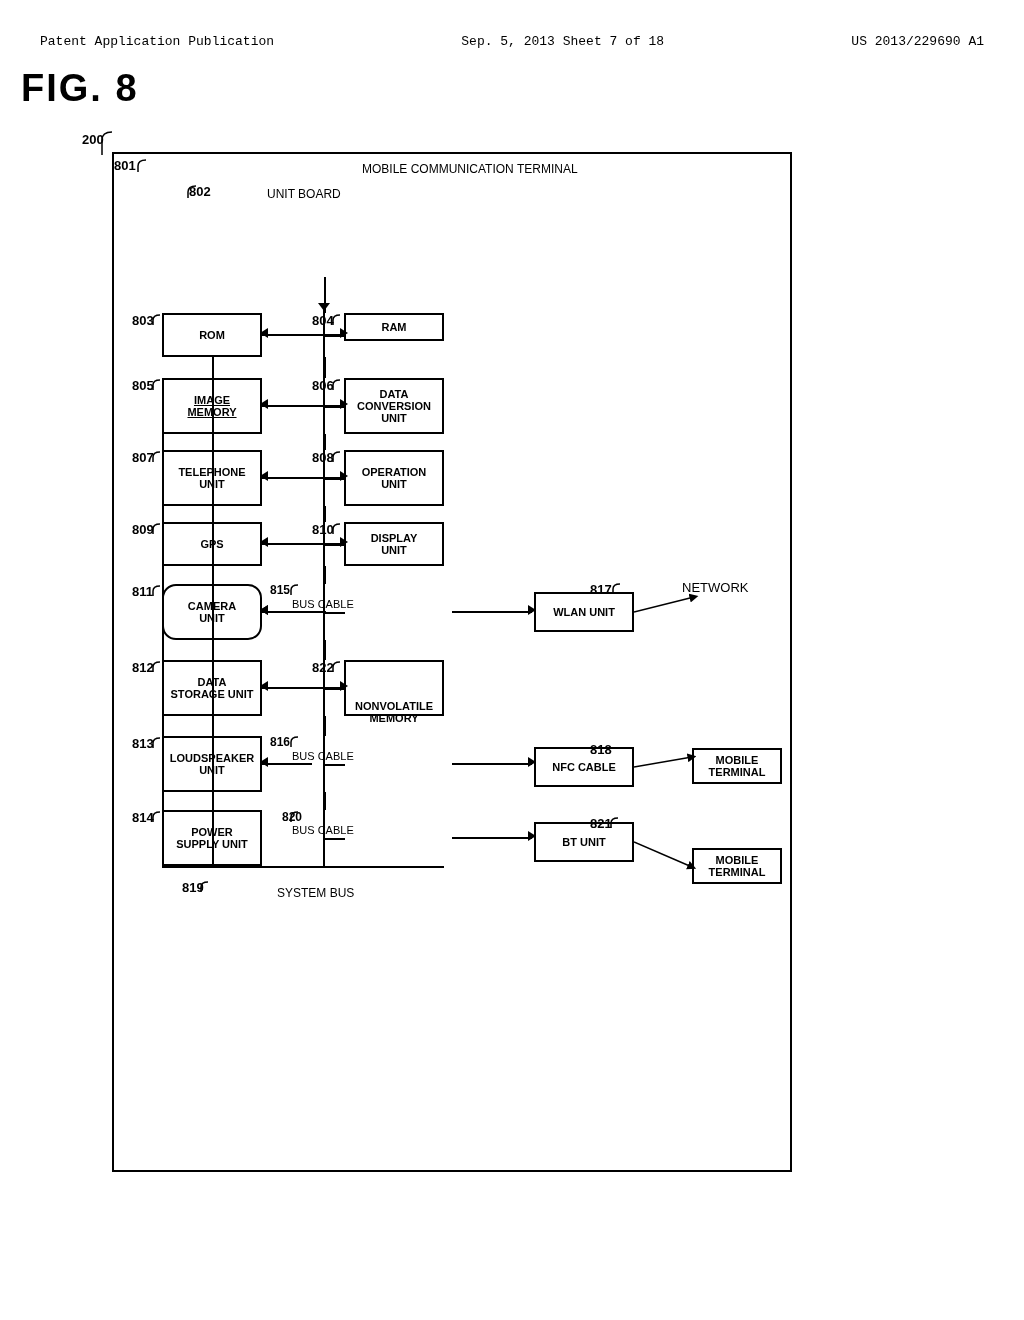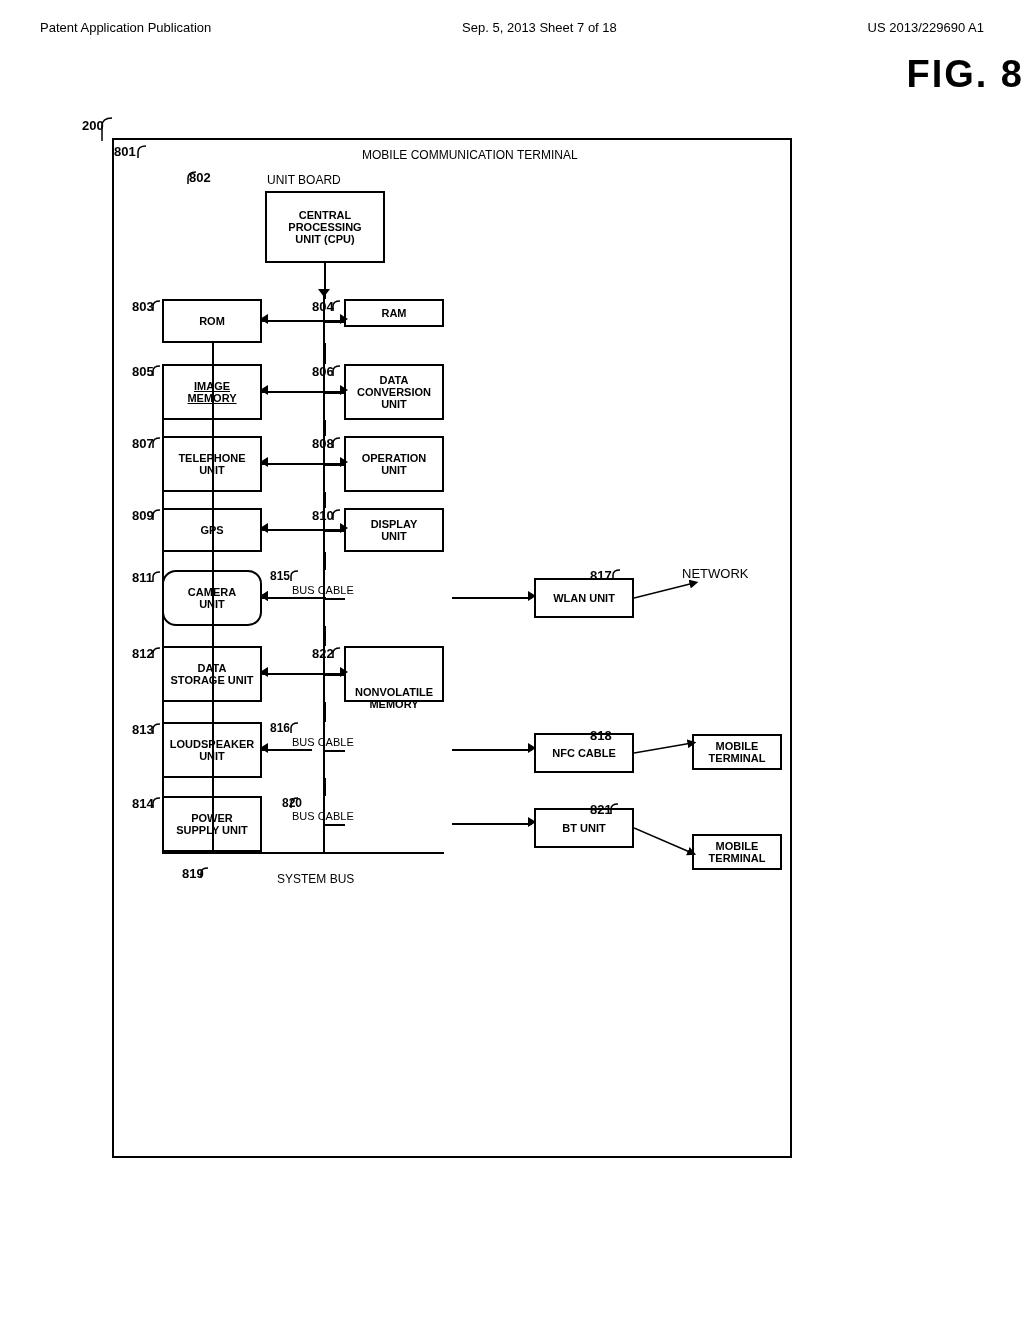--- a/index.html
+++ b/index.html
@@ -8,31 +8,33 @@
       font-family: Arial, sans-serif;
       width: 1024px;
       min-height: 1320px;
       position: relative;
       color: #000;
     }
 
     .page-header {
       display: flex;
       justify-content: space-between;
-      padding: 20px 40px 8px 40px;
+      padding: 34px 40px 8px 40px;
       font-size: 13px;
+      font-family: Liberation Mono, monospace;
     }
 
     .fig-title {
-      text-align: right;
+      text-align: left;
       font-size: 38px;
       font-weight: bold;
       margin-top: 10px;
       margin-bottom: 20px;
       letter-spacing: 2px;
+      padding-left: 21px;
     }
 
     .diagram-container {
       position: relative;
       width: 860px;
       margin: 0 auto;
       height: 1060px;
     }
 
     
@@ -144,25 +146,20 @@
 
   <span class="unit-label" style="top:32px; left:280px; font-size:12px;">MOBILE COMMUNICATION TERMINAL</span>
 
   <span class="unit-label" style="top:57px; left:185px; font-size:12px;">UNIT BOARD</span>
 
   <span class="ref-label" style="top:54px; left:82px;margin-left:25px;">802</span>
   <svg style="position:absolute;top:54px;left:102px;width:16px;height:16px;">
     <path d="M12,2 Q4,2 4,8 L4,14" stroke="#000" stroke-width="1.5" fill="none"></path>
   </svg>
 
-  <div class="cpu-box comp-box" style="top:75px; left:183px; width:120px; height:72px;">
-    <span style="white-space:pre-line;">CENTRAL
-PROCESSING
-UNIT (CPU)</span>
-  </div>
 
   <div style="position:absolute;top:147px;left:242px;width:2px;height:28px;background:#000;"></div>
 
   <div style="position:absolute;top:173px;left:236px;width:0;height:0;border-left:6px solid transparent;border-right:6px solid transparent;border-top:8px solid #000;"></div>
 
   <span class="ref-label" style="top:183px; left:50px;">803</span>
   <svg style="position:absolute;top:183px;left:68px;width:14px;height:14px;">
     <path d="M10,2 Q3,2 3,7 L3,12" stroke="#000" stroke-width="1.5" fill="none"></path>
   </svg>
 

